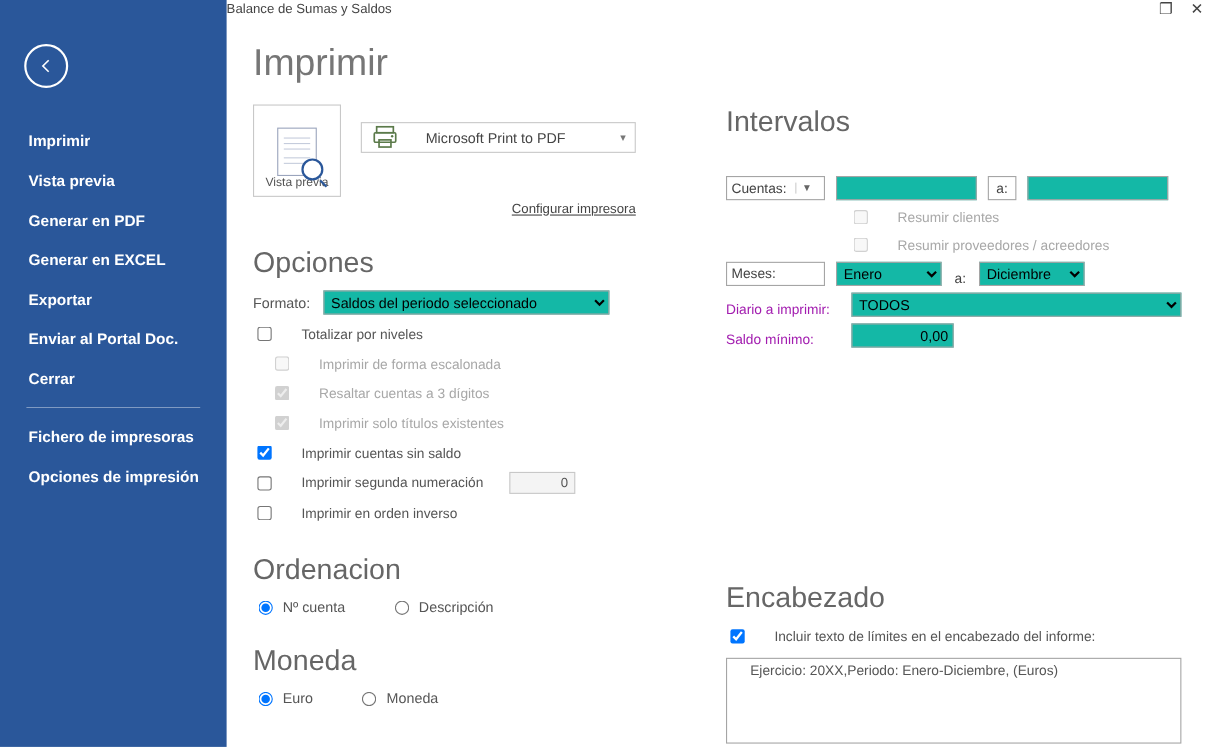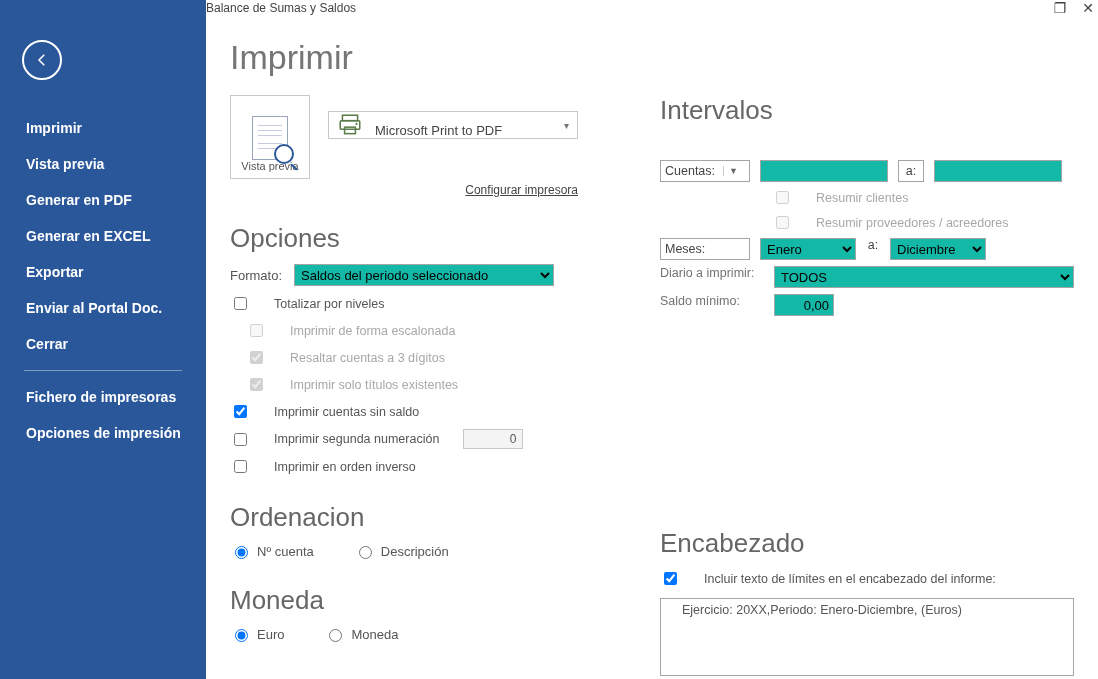--- a/index.html
+++ b/index.html
@@ -103,21 +103,21 @@
   .printer-select {
     margin-top: 16px;
     flex: 1;
     max-width: 250px;
     height: 42px;
     border: 1px solid #c8c8c8;
     display: flex; align-items: center; gap: 12px;
     padding: 0 8px; cursor: pointer;
     justify-content: space-between;
   }
-  .printer-select .left { display:flex; align-items:flex-end; gap:12px; }
+  .printer-select .left { display:flex; align-items:center; gap:24px; }
   .printer-select svg { width: 26px; height: 26px; }
   .printer-select .chev { color: #777; font-size: 10px; }
 
   .printer-conf-row {
     display: flex; justify-content: flex-end;
     max-width: 348px;
     margin-top: 4px;
   }
   .linklike { color: #444; text-decoration: underline; font-size: 12px; cursor: pointer; }
 
@@ -141,22 +141,22 @@
   .chklist { display: flex; flex-direction: column; gap: 8px; margin-top: 8px; }
   .chk { display: flex; align-items: center; gap: 24px; font-size: 12.5px; color: #555; }
   .chk.sub { margin-left: 16px; color: #a8a8a8; }
   .chk.sub input { accent-color: #bbb; }
   .chk input[type=checkbox] { width: 13px; height: 13px; }
   .radios { display: flex; gap: 40px; margin-top: 6px; }
   .radio { display: flex; align-items: center; gap: 6px; font-size: 13px; color: #555; }
 
   
   .rcol h2.section:first-child { margin-top: 0; }
-  .frow { display: flex; align-items: flex-start; gap: 10px; margin: 6px 0; font-size: 12.5px; }
-  .frow .lbl { width: 104px; color: #737373; }
+  .frow { display: flex; align-items: flex-end; gap: 10px; margin: 6px 0; font-size: 12.5px; }
+  .frow .lbl { width: 104px; color: #a21caf; }
   .combo {
     display: inline-flex; align-items: center; border: 1px solid #a5a5a5;
     height: 22px; background: #fff; padding: 0 4px; gap: 8px; cursor: pointer;
   }
   .combo .chev { font-size: 9px; color: #666; border-left: 1px solid #ccc; padding-left: 5px; }
   .num-right { text-align: right; }
   textarea {
     width: 100%;
     height: 78px;
     border: 1px solid #a5a5a5;
@@ -338,21 +338,21 @@
 
       <div class="frow">
         <span class="lbl">Diario a imprimir:</span>
         <select style="flex:1">
           <option>TODOS</option>
         </select>
       </div>
 
       <div class="frow">
         <span class="lbl">Saldo mínimo:</span>
-        <input type="text" class="num-right" style="width: 60px;" value="0,00">
+        <input type="text" class="num-right" style="width: 93px;" value="0,00">
       </div>
 
       <div style="height:180px"></div>
 
       <h2 class="section">Encabezado</h2>
       <label class="chk" style="margin:4px 0 10px 0">
         <input type="checkbox" checked="" style="">
         <span>Incluir texto de límites en el encabezado del informe:</span>
       </label>
       <textarea style="">Ejercicio: 20XX,Periodo: Enero-Diciembre, (Euros)</textarea>

